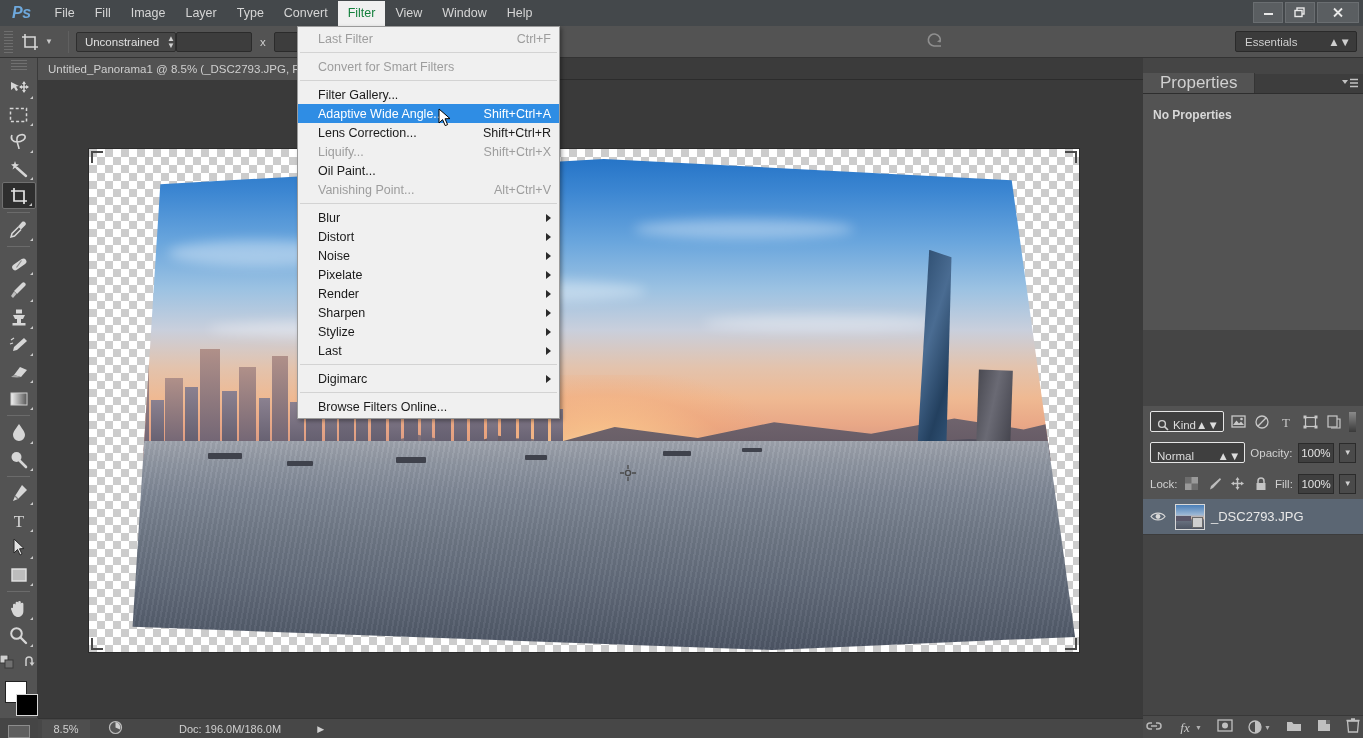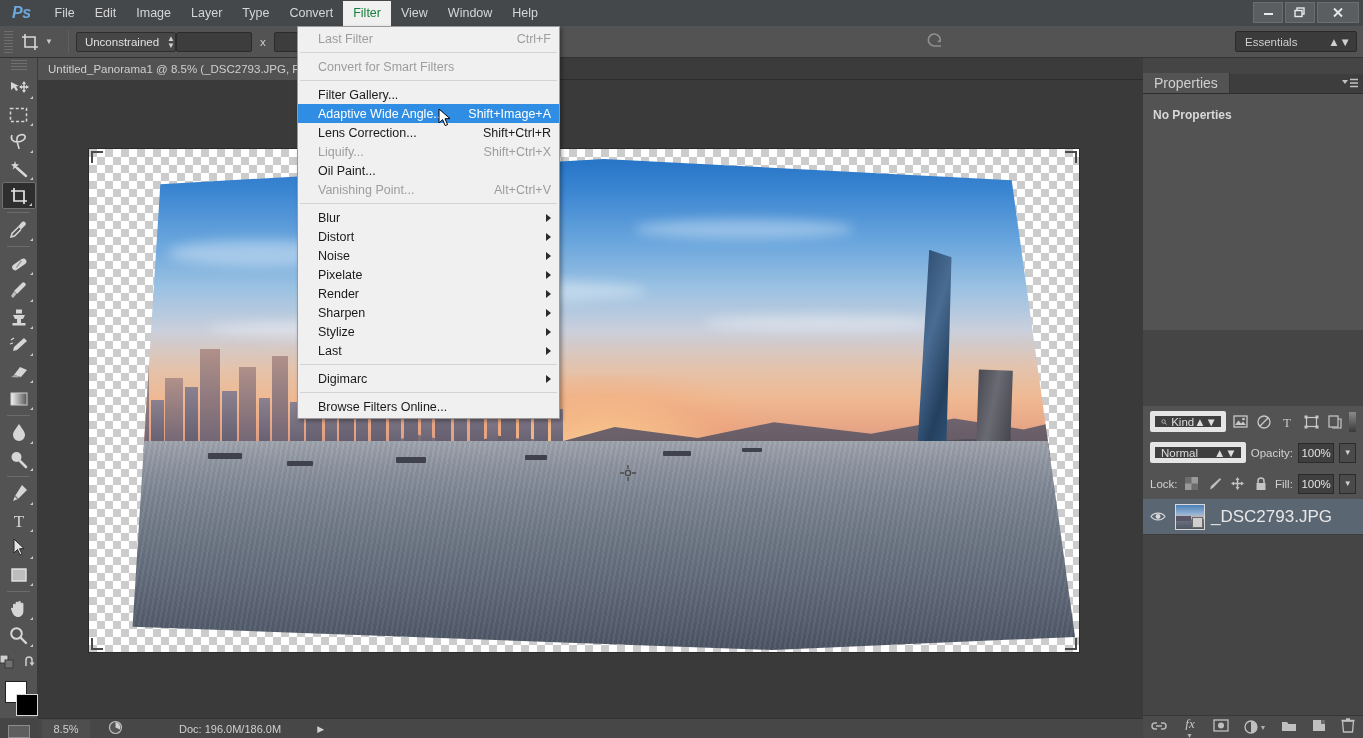--- a/index.html
+++ b/index.html
@@ -207,55 +207,55 @@
     position: absolute; left: 531px; top: 316px; width: 16px; height: 16px;
   }
 
   
   .dock { position: absolute; right: 0; width: 220px; background: #454545; }
   .panel-tabrow {
     height: 20px; background: #3d3d3d; display: flex; align-items: flex-end;
     position: relative; border-bottom: 1px solid #2e2e2e;
   }
   .panel-tab {
-    height: 20px; background: #535353; color: #d0d0d0; font-size: 14px;
-    display: flex; align-items: center; padding: 0 11px;
+    height: 20px; background: #535353; color: #d0d0d0; font-size: 17px;
+    display: flex; align-items: center; padding: 0 17px;
     border-right: 1px solid #353535;
   }
   .panel-menu {
     position: absolute; right: 5px; top: 4px; color: #c2c2c2; font-size: 10px;
     display: flex; align-items: center; gap: 2px;
   }
   .panel-body { background: #535353; }
   .no-props { color: #d8d8d8; font-size: 12px; font-weight: bold; padding: 14px 10px; }
 
   .lay-row { display: flex; align-items: center; padding: 5px 7px; gap: 5px; }
   .mini-combo {
-    background: #3f3f3f; border: 5px solid #e5e5e5; border-radius: 2px; height: 21px;
-    display: flex; align-items: flex-start; color: #dcdcdc; font-size: 11.5px; padding: 0 4px 0 6px;
+    background: #3f3f3f; border: 1px solid #e5e5e5; border-radius: 2px; height: 21px;
+    display: flex; align-items: flex-end; color: #dcdcdc; font-size: 11.5px; padding: 0 4px 0 6px;
   }
   .ic-btn { width: 21px; height: 21px; display: flex; align-items: center; justify-content: center; }
   .lbl { color: #d0d0d0; font-size: 11.5px; }
   .val-box {
     background: #3f3f3f; border: 1px solid #2b2b2b; height: 20px; width: 42px;
     color: #e2e2e2; font-size: 11.5px; display: flex; align-items: center; justify-content: center;
   }
   .drop-sq {
     width: 19px; height: 20px; background: #4a4a4a; border: 1px solid #2b2b2b;
     display: flex; align-items: center; justify-content: center; color: #d0d0d0; font-size: 8px;
   }
   .layer-item {
     display: flex; align-items: center; height: 36px; background: #5b6673;
     border-bottom: 1px solid #3c3c3c; padding-left: 4px; gap: 6px;
   }
   .layer-thumb {
     width: 30px; height: 26px; border: 1px solid #d8d8d8; position: relative; overflow: hidden;
     background: linear-gradient(to bottom, #4f84c4 0%, #86a9cf 45%, #6f7a88 55%, #5a6personally 100%);
   }
-  .layer-name { color: #e8e8e8; font-size: 17px; }
+  .layer-name { color: #e8e8e8; font-size: 13px; }
   .panel-foot {
     height: 23px; background: #4b4b4b; border-top: 1px solid #383838;
     display: flex; align-items: center; justify-content: center; gap: 15px;
   }
 
   
   .statusbar {
     position: absolute; left: 38px; bottom: 0; width: 1105px; height: 20px;
     background: #474747; border-top: 1px solid #333;
     display: flex; align-items: center; color: #d0d0d0; font-size: 11px;
@@ -290,21 +290,21 @@
 </style>
 </head>
 <body>
 
 <div class="app">
 
   <div class="titlebar">
     <div class="ps-logo">Ps</div>
     <div id="menubar-items" style="display:flex">
         <div class="menu-item">File</div>
-        <div class="menu-item">Edit</div>
+        <div class="menu-item">Fill</div>
         <div class="menu-item">Image</div>
         <div class="menu-item">Layer</div>
         <div class="menu-item">Type</div>
         <div class="menu-item">Convert</div>
         <div class="menu-item active">Filter</div>
         <div class="menu-item">View</div>
         <div class="menu-item">Window</div>
         <div class="menu-item">Help</div>
       </div>
     <div class="win-controls">
@@ -790,21 +790,21 @@
         </div>
       </div>
     </div>
 
     <div class="panel-foot" style="position:absolute; bottom:0; width:220px;">
       <div>
         <svg width="16" height="12" viewBox="0 0 16 12">
           <path d="M6,3 L4,3 A3,3 0 0 0 4,9 L6,9 M10,3 L12,3 A3,3 0 0 1 12,9 L10,9 M5,6 L11,6" fill="none" stroke="#b8b8b8" stroke-width="1.5"></path>
         </svg>
       </div>
-      <div style="display:flex;align-items:center;gap:2px;flex-direction:column;">
+      <div style="display:flex;align-items:center;gap:2px;">
         <svg width="16" height="14" viewBox="0 0 16 14">
           <text x="8" y="12" font-family="Liberation Serif, serif" font-style="italic" font-size="13" fill="#c8c8c8" text-anchor="middle">fx</text>
         </svg>
         <span style="color:#b0b0b0;font-size:7px;">▼</span>
       </div>
       <div>
         <svg width="16" height="13" viewBox="0 0 16 13">
           <rect x="1" y="1" width="14" height="11" fill="none" stroke="#c0c0c0" stroke-width="1.3"></rect>
           <circle cx="8" cy="6.5" r="3" fill="#c0c0c0"></circle>
         </svg>
@@ -844,21 +844,21 @@
       <div class="msep"></div>
       <div class="mrow dis">
         <span>Convert for Smart Filters</span>
       </div>
       <div class="msep"></div>
       <div class="mrow">
         <span>Filter Gallery...</span>
       </div>
       <div class="mrow hl">
         <span>Adaptive Wide Angle...</span>
-        <span class="sc">Shift+Image+A</span>
+        <span class="sc">Shift+Ctrl+A</span>
       </div>
       <div class="mrow">
         <span>Lens Correction...</span>
         <span class="sc">Shift+Ctrl+R</span>
       </div>
       <div class="mrow dis">
         <span>Liquify...</span>
         <span class="sc">Shift+Ctrl+X</span>
       </div>
       <div class="mrow">

